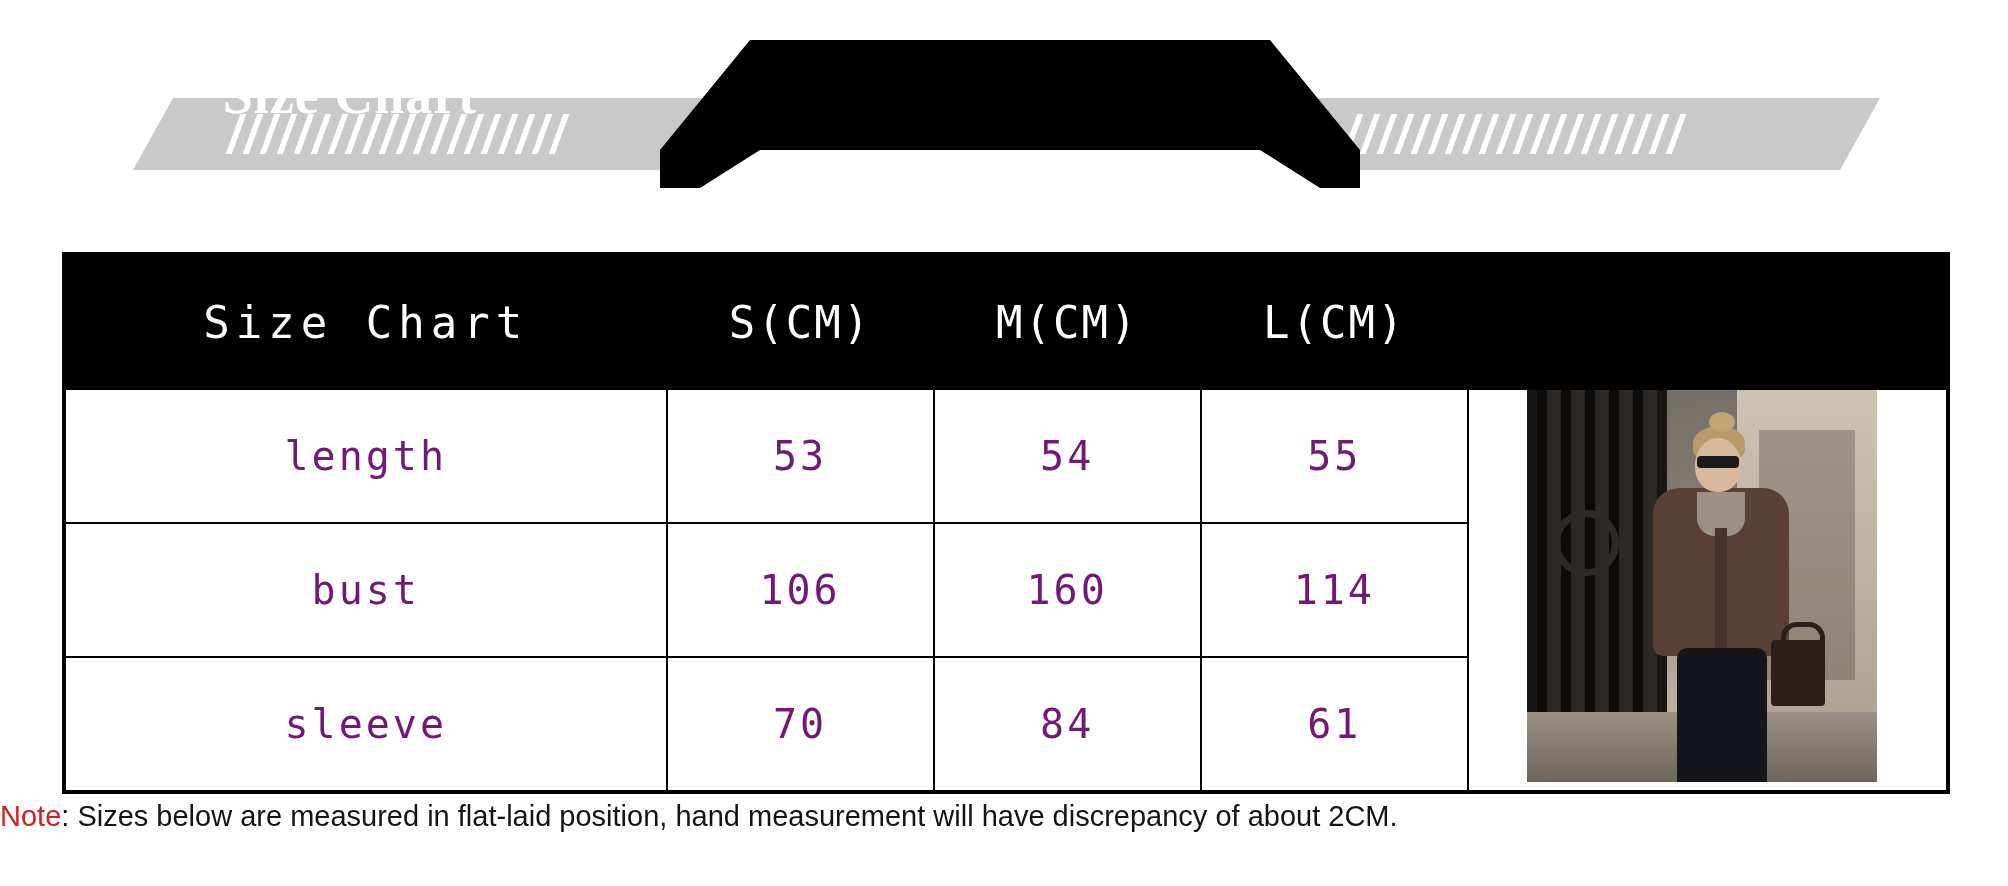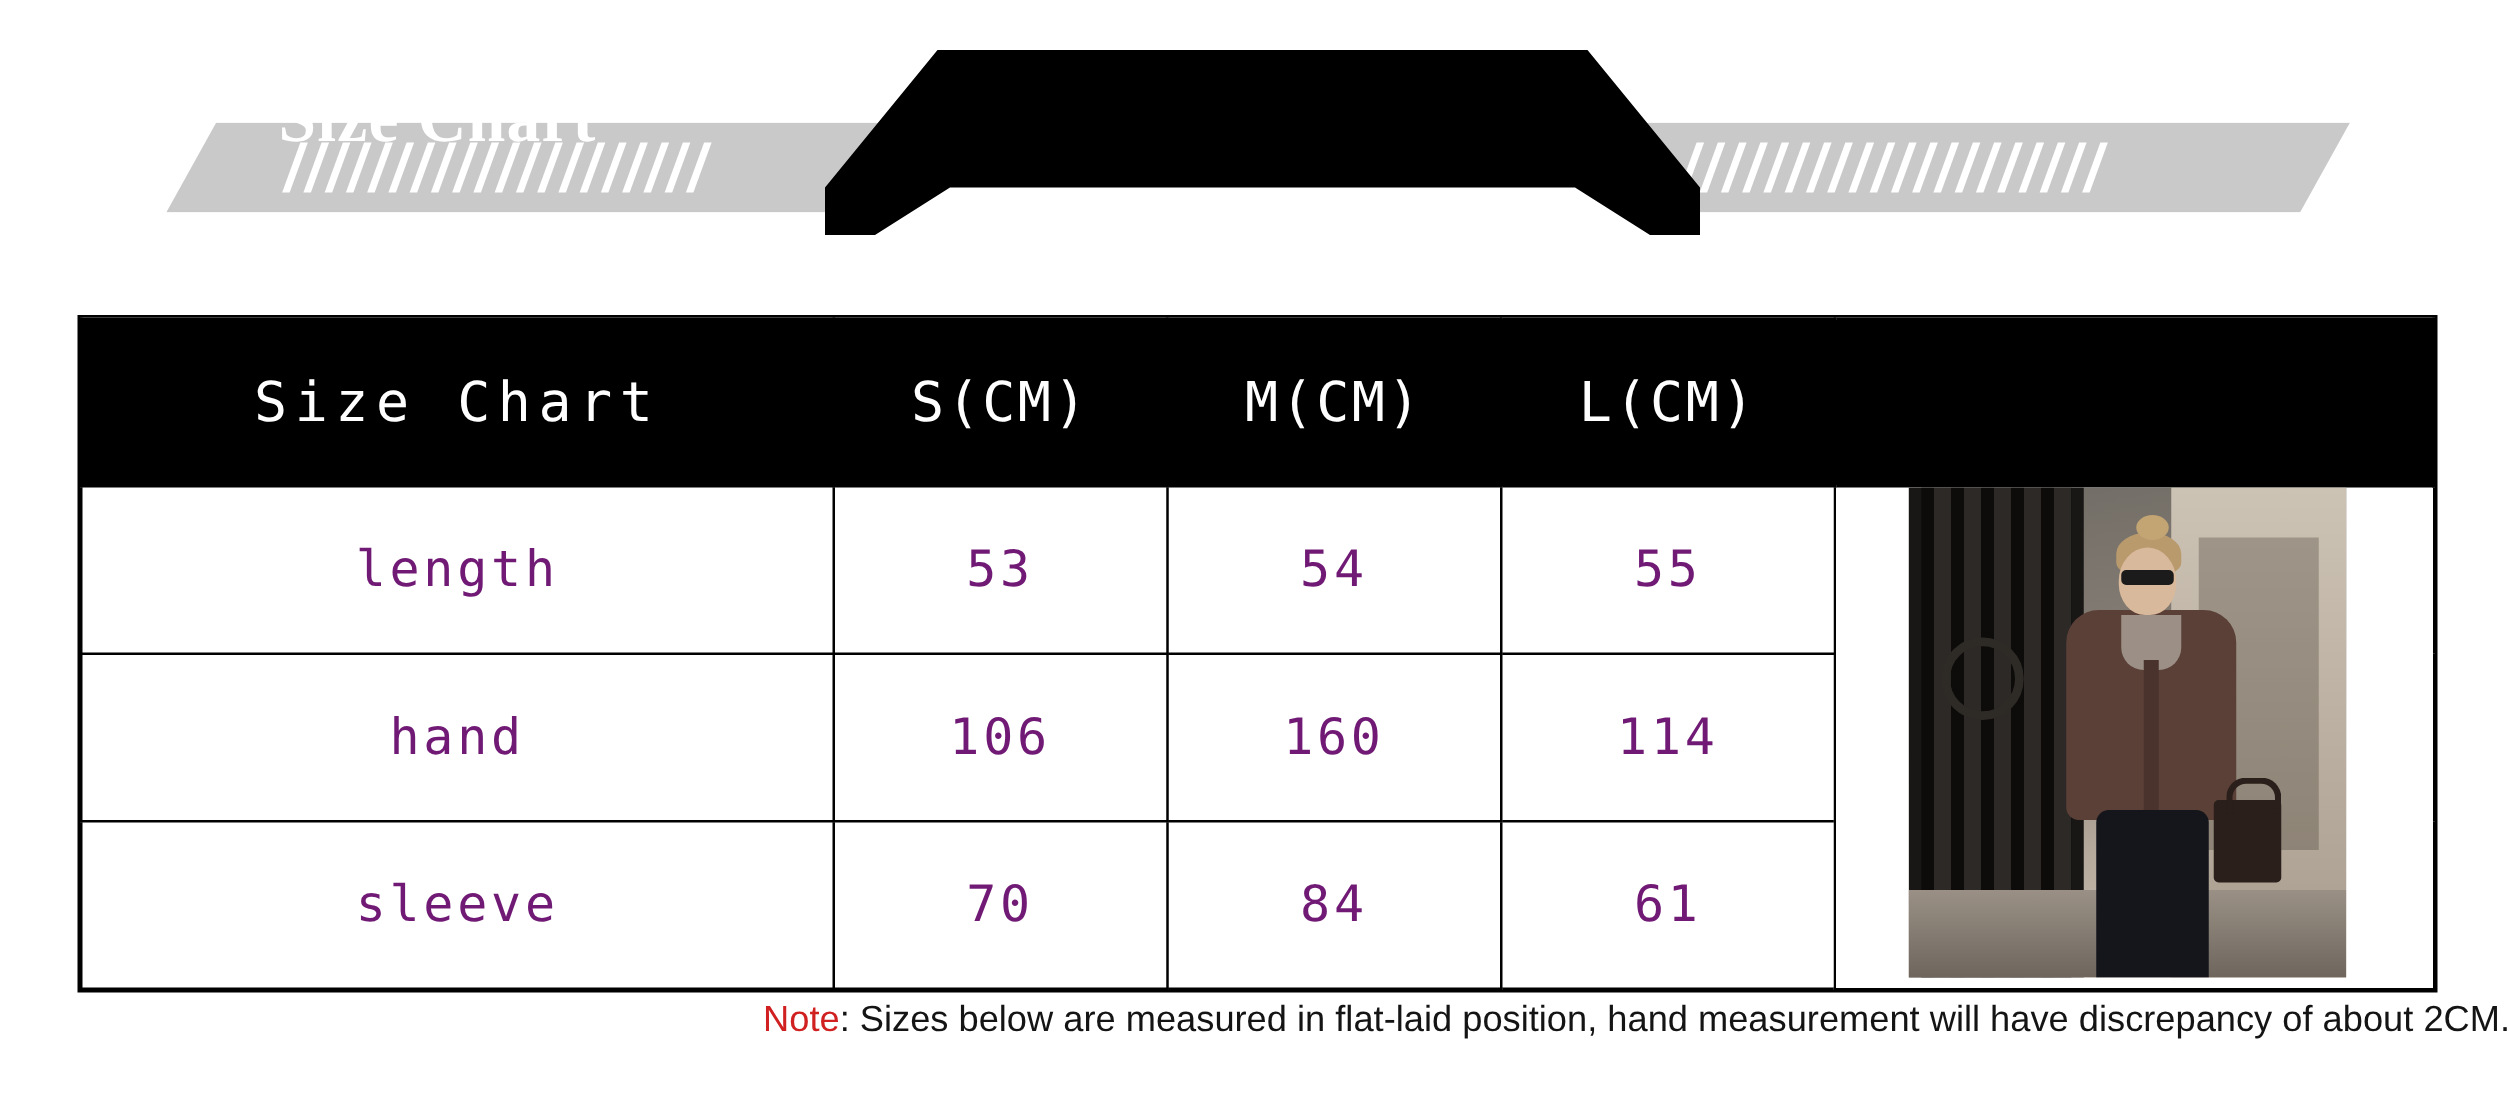--- a/index.html
+++ b/index.html
@@ -299,21 +299,21 @@
     border-bottom: none;
     border-radius: 16px 16px 0 0;
   }
 
   
   .note {
     position: absolute;
     left: 0;
     top: 800px;
     width: 2008px;
-    text-align: right;
+    text-align: left;
     font-family: "Liberation Sans", sans-serif;
     font-size: 29px;
     color: #141414;
   }
   .note .note-label {
     color: #d02020;
     font-weight: normal;
   }
 </style>
 </head>
@@ -408,21 +408,21 @@
               <div class="person-pants"></div>
               <div class="person-bag"></div>
               <div class="person-hair"></div>
               <div class="person-bun"></div>
               <div class="person-head"></div>
               <div class="person-glasses"></div>
             </div>
           </td>
         </tr>
         <tr>
-          <td>hand</td>
+          <td>bust</td>
           <td>106</td>
           <td>160</td>
           <td>114</td>
         </tr>
         <tr>
           <td>sleeve</td>
           <td>70</td>
           <td>84</td>
           <td>61</td>
         </tr>

